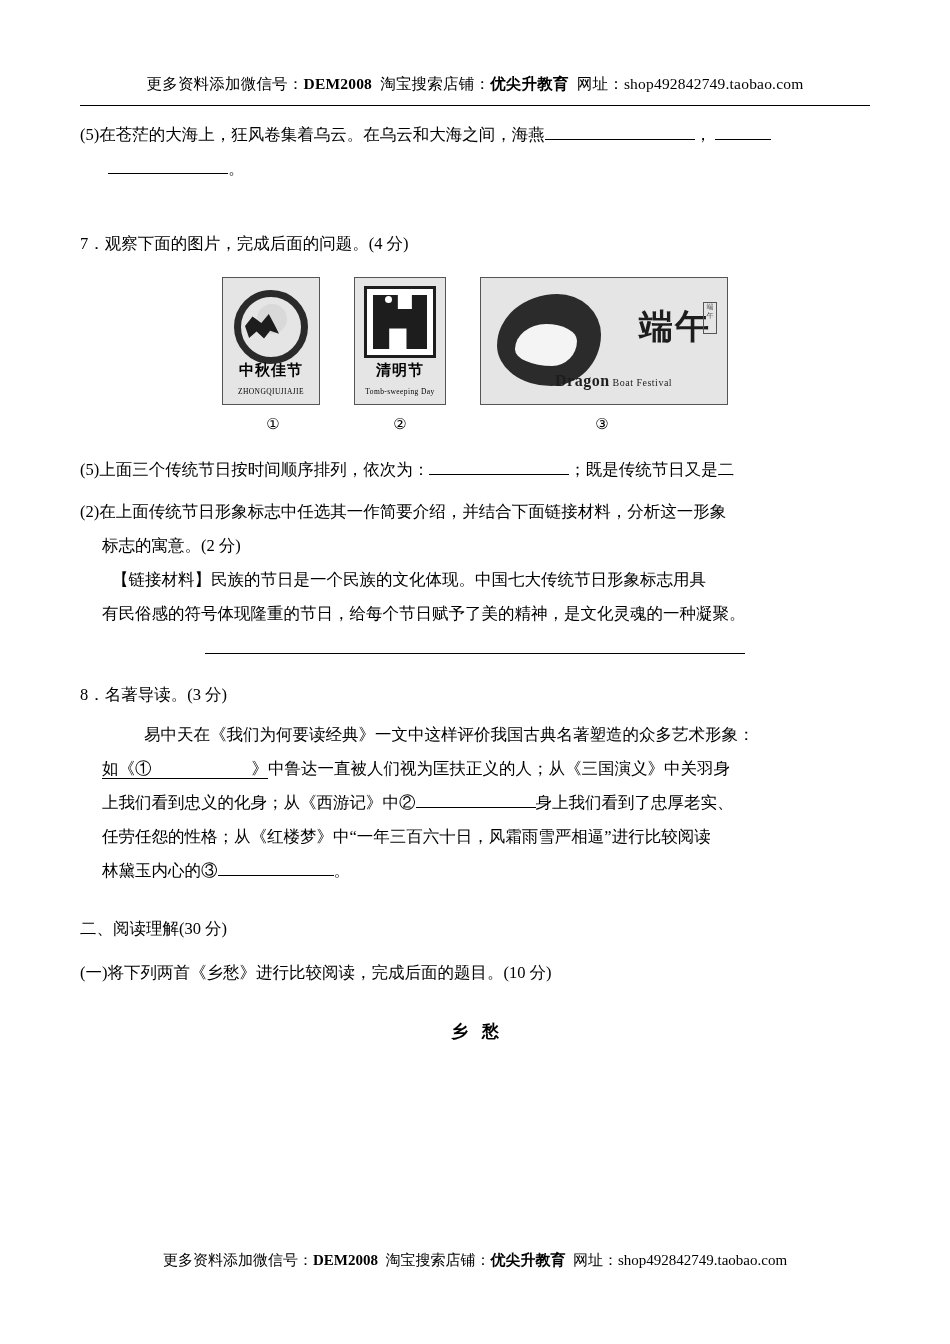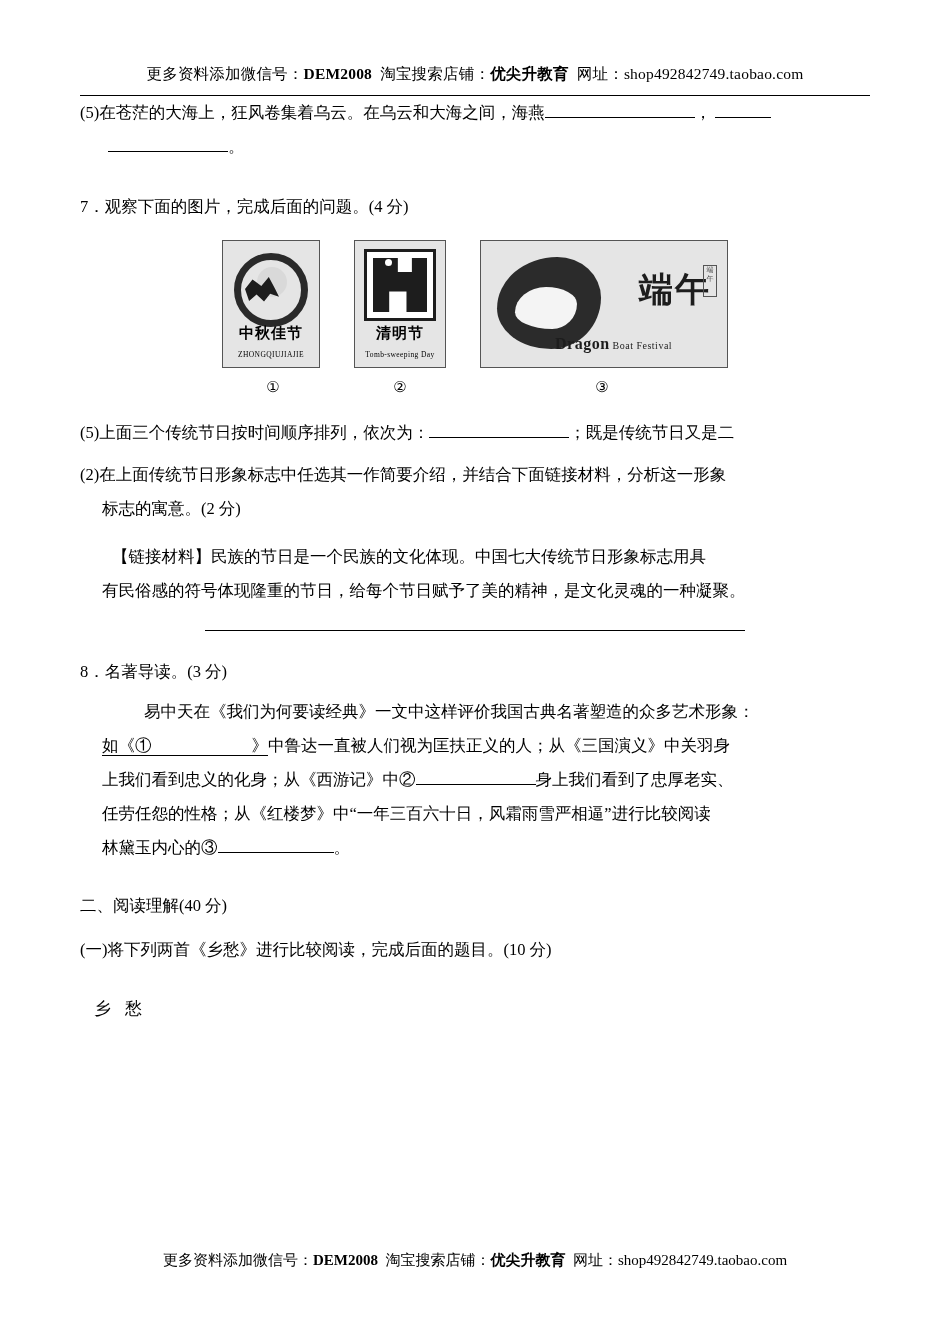--- a/index.html
+++ b/index.html
@@ -13,21 +13,21 @@
     font-family: "Liberation Serif", "DejaVu Serif", serif;
     color: #000;
     position: relative;
     overflow: hidden;
   }
   .page {
     position: relative;
     width: 950px;
     height: 1344px;
     box-sizing: border-box;
-    padding: 6px 80px;
+    padding: 16px 80px;
   }
 
   
   .header {
     padding-top: 58px;
     text-align: center;
     font-size: 15.5px;
     letter-spacing: 0.2px;
     white-space: nowrap;
   }
@@ -50,21 +50,21 @@
   .indent-1 { margin-left: 22px; }
   .indent-2 { text-indent: 32px; }
 
   .ul {
     display: inline-block;
     border-bottom: 1px solid #000;
     vertical-align: baseline;
     height: 17px;
   }
 
-  .q7 { margin-top: 26px; }
+  .q7 { margin-top: 41px; }
 
   
   .imgs {
     margin-top: 16px;
     display: flex;
     justify-content: center;
     align-items: flex-end;
     gap: 34px;
   }
   .img-box {
@@ -197,23 +197,25 @@
 
   .answer-rule {
     margin: 22px auto 0 auto;
     width: 540px;
     border-bottom: 1px solid #000;
     height: 0;
   }
 
   .poem-title {
     margin-top: 30px;
+    text-align: center;
     font-size: 17px;
     letter-spacing: 14px;
     padding-left: 14px;
+    font-weight: bold;
   }
   .poem-author {
     margin-top: 22px;
     text-align: center;
     font-size: 16px;
     letter-spacing: 2px;
   }
 
   .footer {
     position: absolute;
@@ -228,21 +230,21 @@
 </head>
 <body>
 
 <div class="page">
 
   <div class="header">
     <span>更多资料添加微信号：</span><span class="bold">DEM2008</span>&nbsp;&nbsp;<span>淘宝搜索店铺：</span><span class="bold">优尖升教育</span>&nbsp;&nbsp;<span>网址：</span><span>shop492842749.taobao.com</span>
   </div>
   <div class="header-rule"></div>
 
-  <div class="blk" style="margin-top:0;">
+  <div class="blk" style="margin-top:12px;">
     <div>
       <span>(5)在苍茫的大海上，狂风卷集着乌云。在乌云和大海之间，海燕</span><span class="ul" style="width:150px"></span><span>，</span>&nbsp;<span class="ul" style="width:56px"></span>
     </div>
     <div class="indent-1" style="margin-left:28px;">
       <span class="ul" style="width:120px"></span><span>。</span>
     </div>
   </div>
 
   <div class="blk q7">
     <span>7．观察下面的图片，完成后面的问题。(4 分)</span>
@@ -287,21 +289,21 @@
     <div>
       <span>(5)上面三个传统节日按时间顺序排列，依次为：</span><span class="ul" style="width:140px"></span><span>；既是传统节日又是二</span>
     </div>
   </div>
 
   <div class="blk sub">
     <div>(2)在上面传统节日形象标志中任选其一作简要介绍，并结合下面链接材料，分析这一形象</div>
     <div class="indent-1">标志的寓意。(2 分)</div>
   </div>
 
-  <div class="blk" style="margin-top:14px;">
+  <div class="blk" style="">
     <div class="indent-2">【链接材料】民族的节日是一个民族的文化体现。中国七大传统节日形象标志用具</div>
     <div class="indent-1">有民俗感的符号体现隆重的节日，给每个节日赋予了美的精神，是文化灵魂的一种凝聚。</div>
   </div>
 
   <div class="answer-rule"></div>
 
   <div class="blk" style="margin-top:24px;">8．名著导读。(3 分)</div>
 
   <div class="blk" style="margin-top:6px;">
     <div style="text-indent:64px;">易中天在《我们为何要读经典》一文中这样评价我国古典名著塑造的众多艺术形象：</div>
@@ -310,21 +312,21 @@
     </div>
     <div class="indent-1">
       <span>上我们看到忠义的化身；从《西游记》中②</span><span class="ul" style="width:120px"></span><span>身上我们看到了忠厚老实、</span>
     </div>
     <div class="indent-1">任劳任怨的性格；从《红楼梦》中“一年三百六十日，风霜雨雪严相逼”进行比较阅读</div>
     <div class="indent-1">
       <span>林黛玉内心的③</span><span class="ul" style="width:116px"></span><span>。</span>
     </div>
   </div>
 
-  <div class="blk" style="margin-top:24px;">二、阅读理解(40 分)</div>
+  <div class="blk" style="margin-top:24px;">二、阅读理解(30 分)</div>
   <div class="blk" style="margin-top:10px;">(一)将下列两首《乡愁》进行比较阅读，完成后面的题目。(10 分)</div>
 
   <div class="poem-title">乡愁</div>
 
   <div class="footer">
     <span>更多资料添加微信号：</span><span class="bold">DEM2008</span>&nbsp;&nbsp;<span>淘宝搜索店铺：</span><span class="bold">优尖升教育</span>&nbsp;&nbsp;<span>网址：</span><span>shop492842749.taobao.com</span>
   </div>
 
 </div>
 

